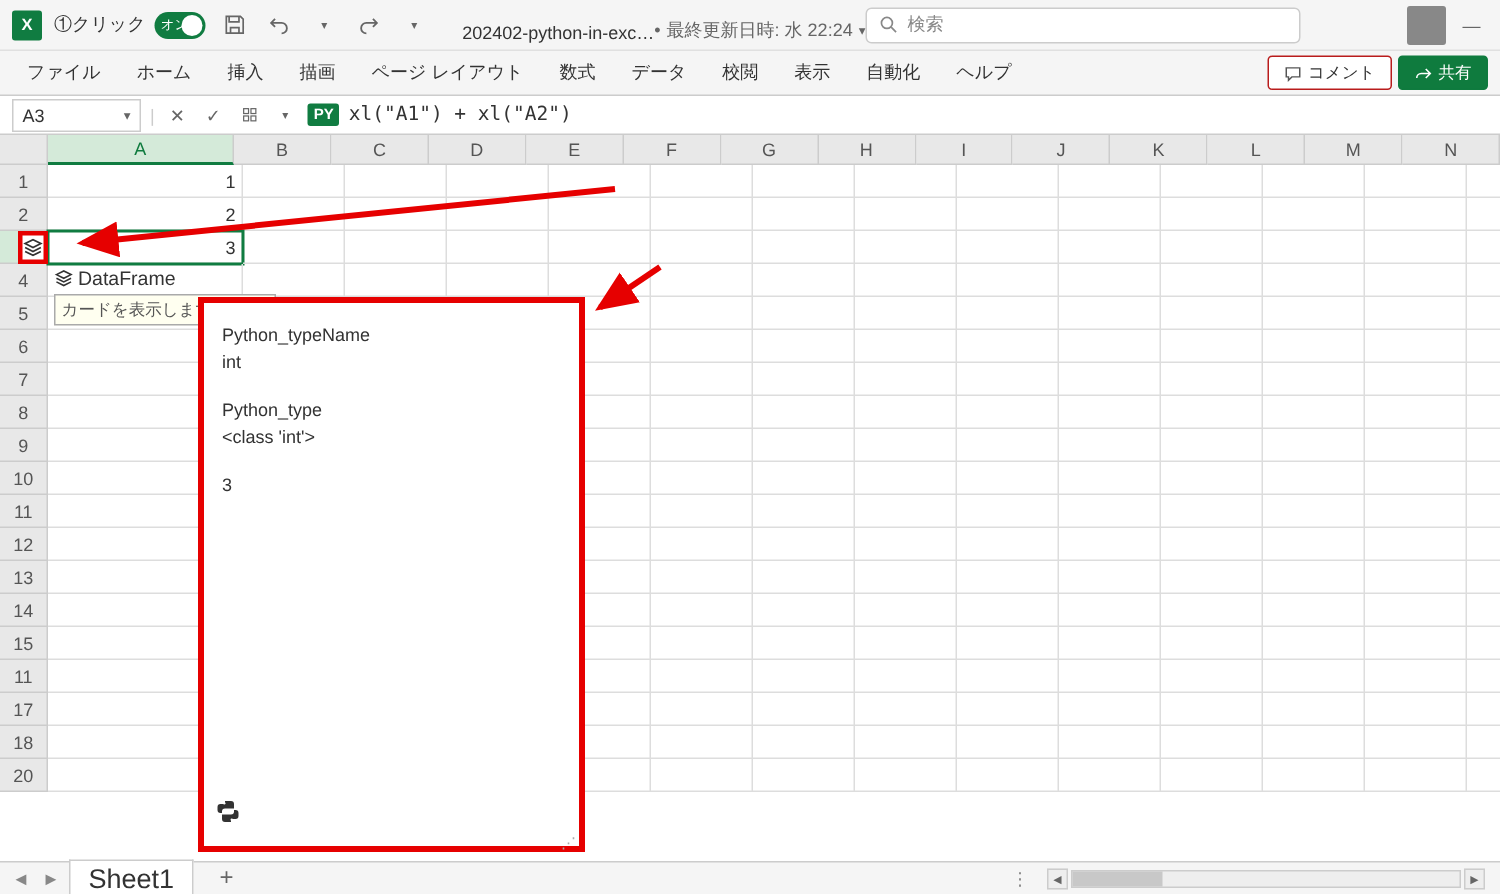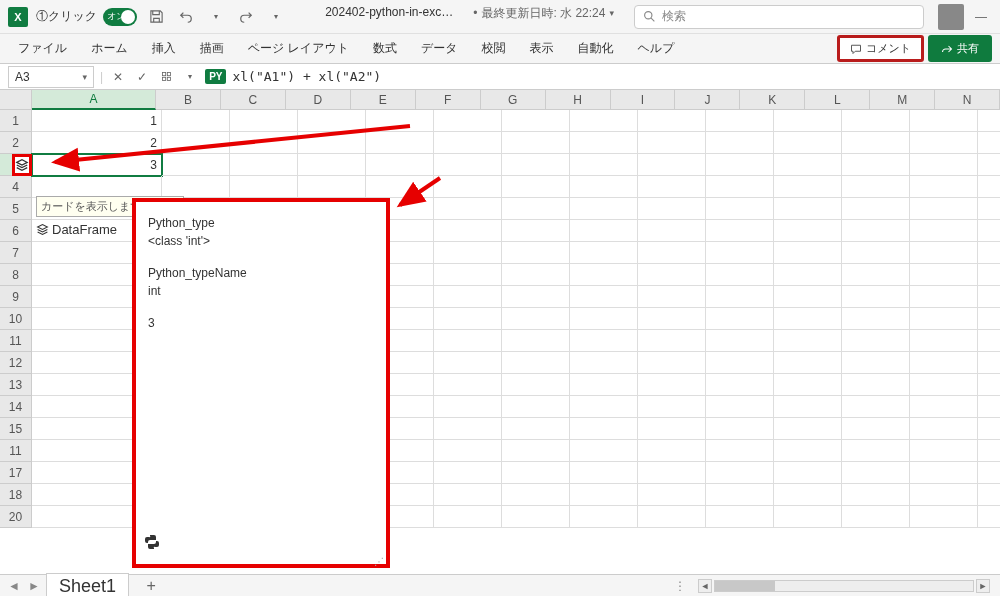--- a/index.html
+++ b/index.html
@@ -6,31 +6,31 @@
   body { width: 1000px; height: 596px; background: #fff; overflow: hidden; position: relative; font-size: 12px; color: #333; }
 
   
   .titlebar { display: flex; align-items: center; height: 34px; background: #f5f5f5; padding: 0 8px; gap: 8px; border-bottom: 1px solid #e0e0e0; }
   .xl-icon { width: 20px; height: 20px; background: #107c41; color: #fff; display: flex; align-items: center; justify-content: center; font-weight: bold; font-size: 11px; border-radius: 2px; }
   .autosave-toggle { display: flex; align-items: center; gap: 6px; font-size: 12px; }
   .toggle { width: 34px; height: 18px; background: #107c41; border-radius: 9px; position: relative; }
   .toggle::after { content: ""; position: absolute; right: 2px; top: 2px; width: 14px; height: 14px; background: #fff; border-radius: 50%; }
   .toggle-label { position: absolute; left: 4px; top: 2px; color: #fff; font-size: 9px; }
   .qat-btn { width: 22px; height: 22px; display: flex; align-items: center; justify-content: center; color: #666; cursor: pointer; border-radius: 3px; }
-  .title-center { flex: 1; display: flex; align-items: flex-start; justify-content: flex-start; gap: 20px; margin-left: 30px; }
+  .title-center { flex: 1; display: flex; align-items: flex-end; justify-content: flex-start; margin-left: 13px; }
   .last-modified { font-size: 12px; color: #666; display: flex; align-items: center; gap: 4px; }
   .search-box { width: 290px; height: 24px; background: #fff; border: 1px solid #ccc; border-radius: 4px; display: flex; align-items: center; padding: 0 8px; gap: 6px; color: #888; }
   .title-right { display: flex; align-items: center; gap: 6px; }
   .avatar { width: 26px; height: 26px; background: #888; border-radius: 2px; }
 
   
   .ribbon { display: flex; align-items: center; height: 30px; background: #f5f5f5; padding: 0 8px; gap: 4px; border-bottom: 1px solid #ccc; }
   .ribbon-tab { padding: 4px 10px; font-size: 12px; cursor: pointer; border-radius: 4px 4px 0 0; }
   .ribbon-spacer { flex: 1; }
-  .ribbon-btn { padding: 3px 10px; font-size: 11px; border: 3px solid #b91c1c; border-radius: 3px; background: #fff; cursor: pointer; display: flex; align-items: center; gap: 4px; }
+  .ribbon-btn { padding: 3px 10px; font-size: 11px; border: 1px solid #b91c1c; border-radius: 3px; background: #fff; cursor: pointer; display: flex; align-items: center; gap: 4px; }
   .ribbon-btn.share { background: #0f7b3e; color: #fff; border-color: #0f7b3e; }
 
   
   .formula-bar { display: flex; align-items: center; height: 26px; background: #fff; border-bottom: 1px solid #ccc; }
   .name-box { width: 86px; height: 22px; border: 1px solid #ccc; margin-left: 8px; display: flex; align-items: center; padding: 0 6px; font-size: 12px; justify-content: space-between; }
   .name-box .dd { font-size: 9px; color: #666; }
   .fbar-sep { margin: 0 6px; color: #ccc; }
   .fbar-icons { display: flex; gap: 6px; }
   .fbar-icon { width: 18px; height: 18px; display: flex; align-items: center; justify-content: center; color: #666; cursor: pointer; }
   .py-badge { background: #107c41; color: #fff; font-size: 10px; padding: 2px 4px; border-radius: 2px; font-weight: bold; margin-left: 6px; }
@@ -44,21 +44,21 @@
   .col-header.active { background: #d4ead9; color: #0f7b3e; border-bottom: 2px solid #107c41; }
   .row-headers { position: absolute; left: 0; top: 20px; width: 32px; }
   .row-header { width: 32px; height: 22px; background: #e8e8e8; border-right: 1px solid #ccc; border-bottom: 1px solid #ccc; display: flex; align-items: center; justify-content: center; font-size: 12px; color: #555; cursor: pointer; }
   .row-header.active { background: #d4ead9; color: #0f7b3e; border-right: 2px solid #107c41; }
   .cells { position: absolute; left: 32px; top: 20px; }
   .cell-row { display: flex; }
   .cell { height: 22px; border-right: 1px solid #ddd; border-bottom: 1px solid #ddd; display: flex; align-items: center; padding: 0 4px; font-size: 12px; justify-content: flex-end; }
   .cell.selected { outline: 2px solid #107c41; outline-offset: -1px; background: #fff; }
   .card-btn { position: absolute; left: -20px; top: 44px; width: 20px; height: 22px; background: #fff; border: 1px solid #aaa; display: flex; align-items: center; justify-content: center; cursor: pointer; }
   .card-btn.highlight { border: 3px solid #e60000; }
-  .dataframe-label { position: absolute; left: 3px; top: 68px; display: flex; align-items: center; gap: 3px; font-size: 13px; color: #333; margin-top: 44px; }
+  .dataframe-label { position: absolute; left: 3px; top: 68px; display: flex; align-items: center; gap: 3px; font-size: 13px; color: #333; }
   .tooltip { position: absolute; left: 3px; top: 86px; background: #fffff0; border: 1px solid #aaa; padding: 2px 4px; font-size: 11px; color: #555; white-space: nowrap; }
 
   
   .info-card { position: absolute; left: 132px; top: 108px; width: 258px; height: 370px; background: #fff; border: 4px solid #e60000; padding: 12px; font-size: 12px; line-height: 1.5; z-index: 5; }
   .info-card .section { margin-bottom: 14px; }
   .info-card .label { color: #333; }
   .info-card .val { color: #333; }
   .py-logo { position: absolute; left: 8px; bottom: 8px; font-size: 15px; }
   .resize { position: absolute; right: 4px; bottom: 4px; width: 8px; height: 8px; }
   .resize::before { content: "⋰"; color: #aaa; font-size: 10px; }
@@ -529,26 +529,26 @@
   <div class="dataframe-label" style="left:36px; top:88px">
     <svg width="13" height="13" viewBox="0 0 16 16">
         <path fill="none" stroke="#333" stroke-width="1.3" d="M2 5l6-3 6 3-6 3z M2 8l6 3 6-3 M2 11l6 3 6-3"></path>
       </svg>
     <span>DataFrame</span>
   </div>
   <div class="tooltip" style="left:36px; top:106px">カードを表示します (Ctrl+S</div>
 
   <div class="info-card">
     <div class="section">
+      <div class="label">Python_typeName</div>
+      <div class="val">int</div>
+    </div>
+    <div class="section">
       <div class="label">Python_type</div>
       <div class="val">&lt;class 'int'&gt;</div>
-    </div>
-    <div class="section">
-      <div class="label">Python_typeName</div>
-      <div class="val">int</div>
     </div>
     <div class="section">
       <div class="val">3</div>
     </div>
     <div class="py-logo">
       <svg width="16" height="16" viewBox="0 0 16 16">
           <path fill="#333" d="M6 1h4a2 2 0 0 1 2 2v3H6a2 2 0 0 0-2 2v1H3a2 2 0 0 1-2-2V5a2 2 0 0 1 2-2h3V1z"></path>
           <path fill="#333" d="M10 15H6a2 2 0 0 1-2-2v-3h6a2 2 0 0 0 2-2V7h1a2 2 0 0 1 2 2v2a2 2 0 0 1-2 2h-3v2z"></path>
           <circle cx="5.5" cy="2.5" r="0.8" fill="#fff"></circle>
           <circle cx="10.5" cy="13.5" r="0.8" fill="#fff"></circle>

